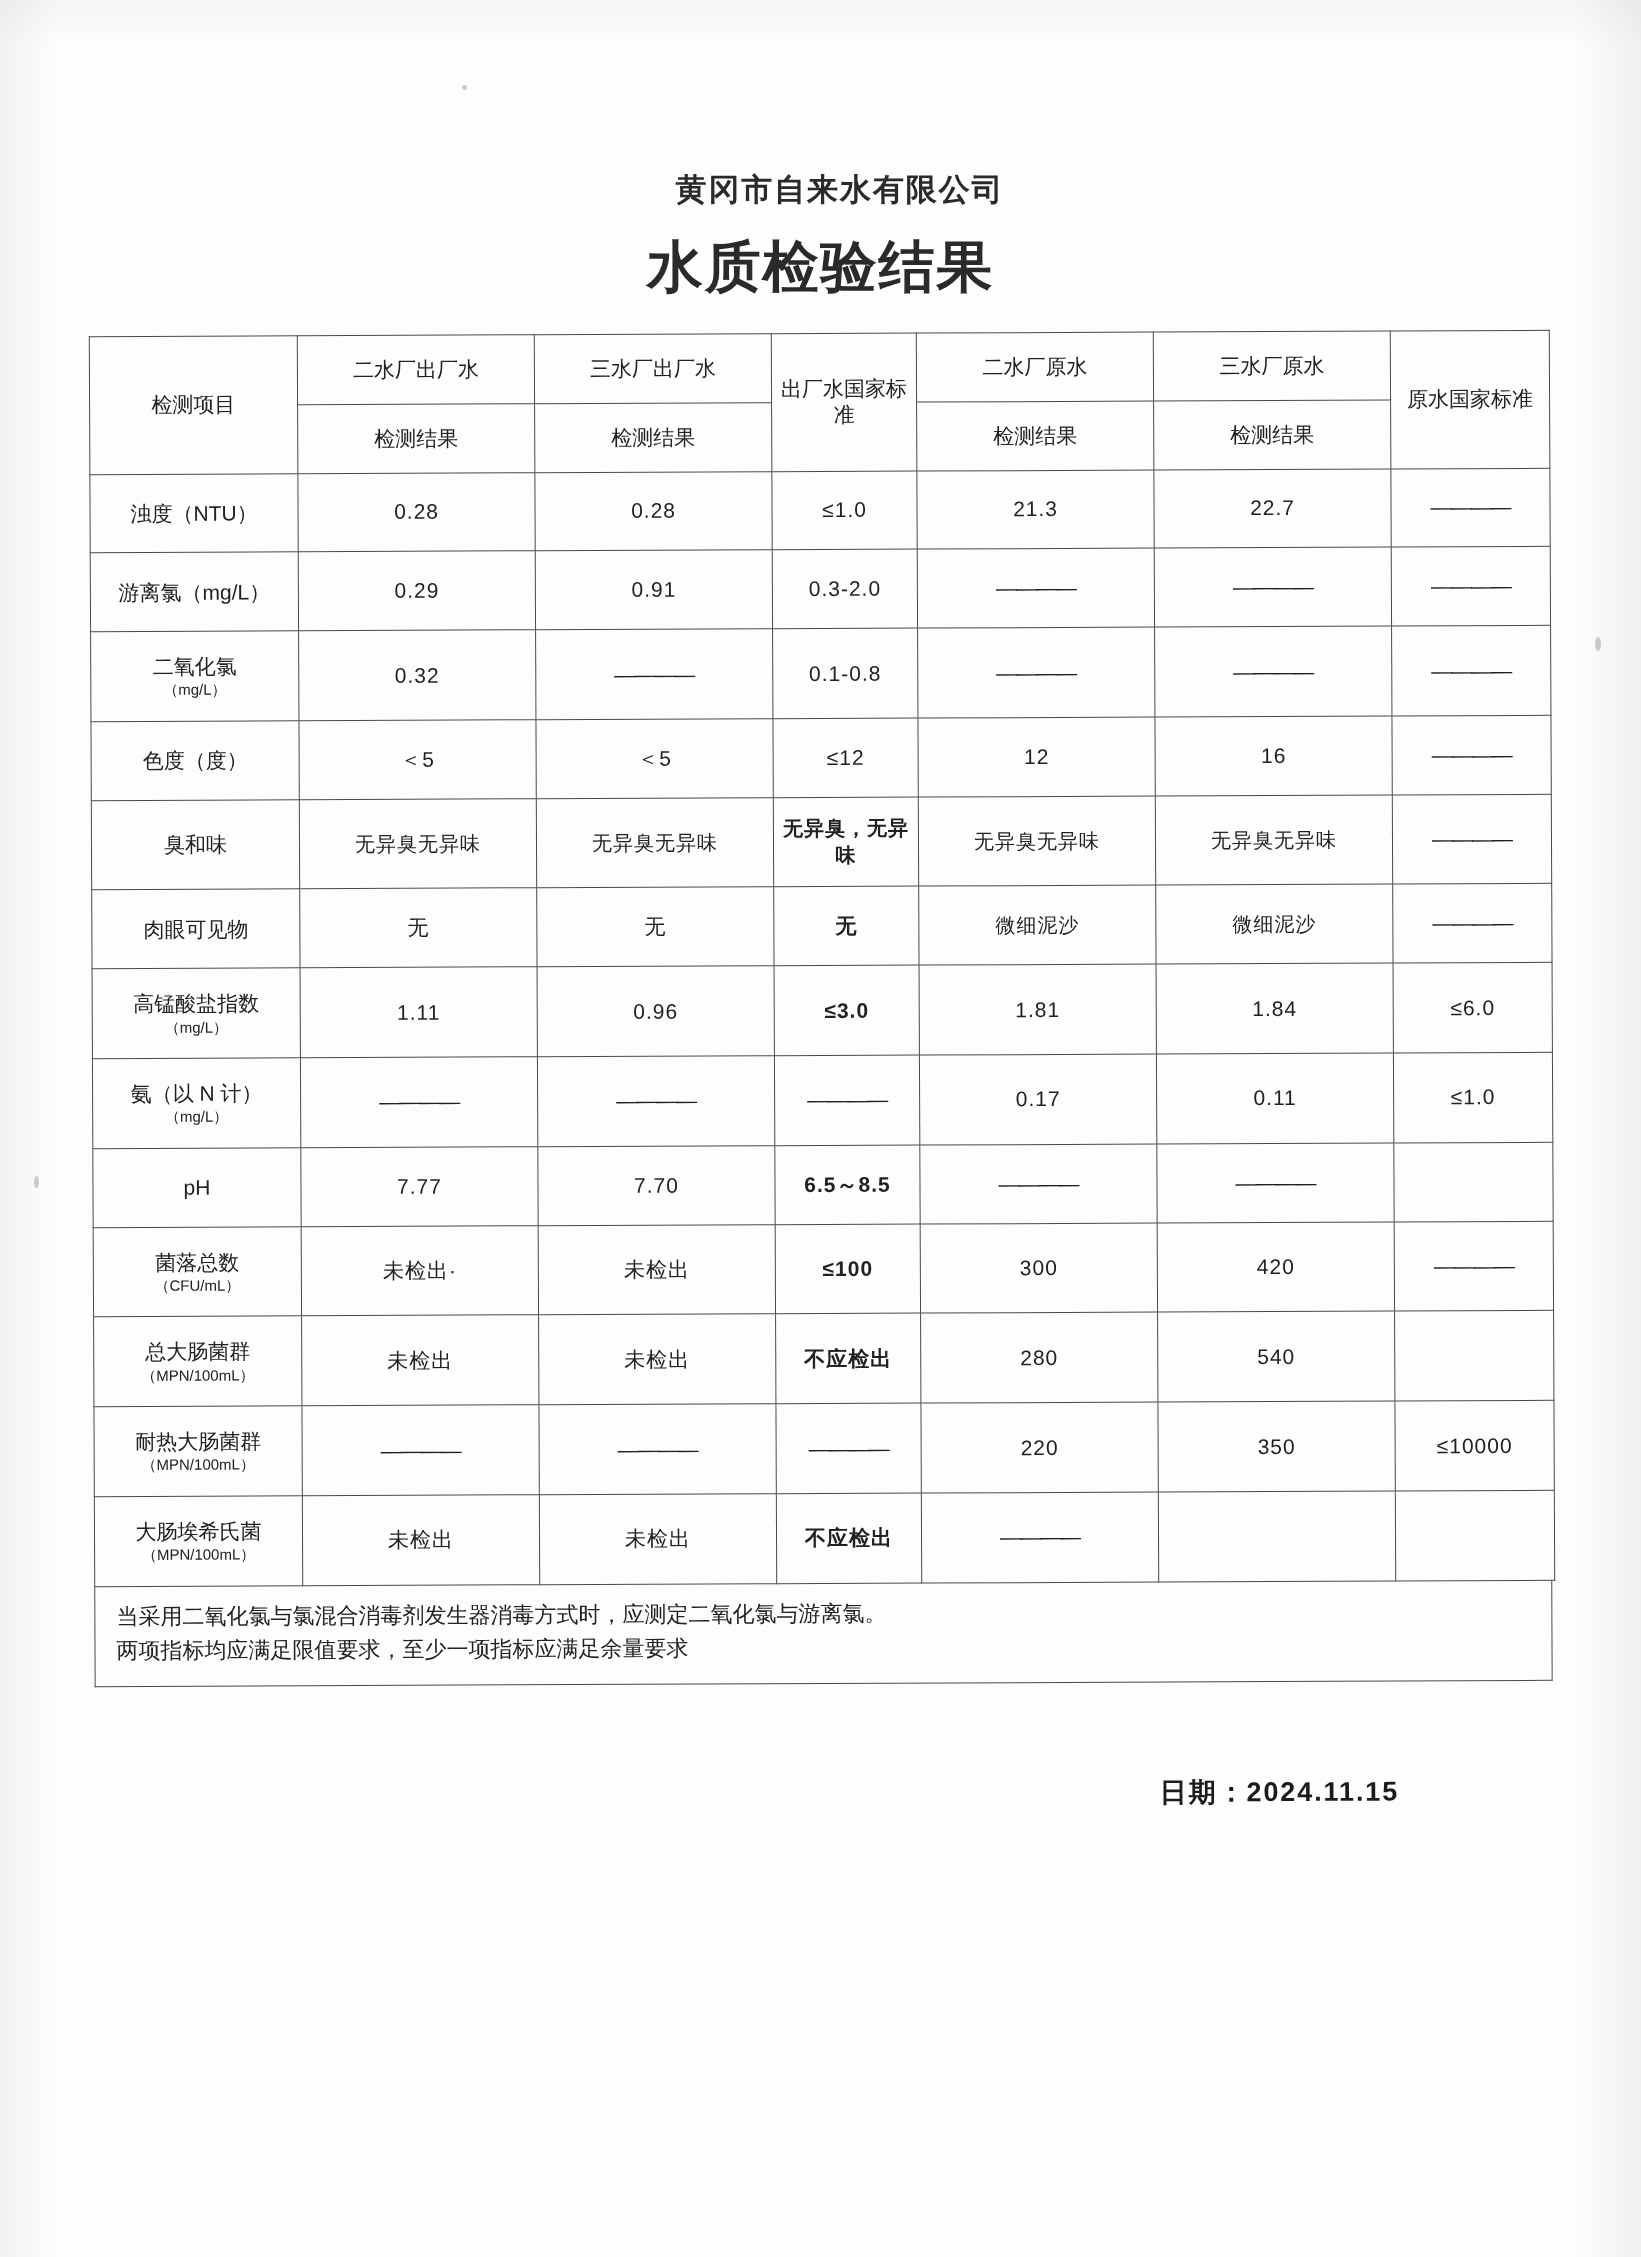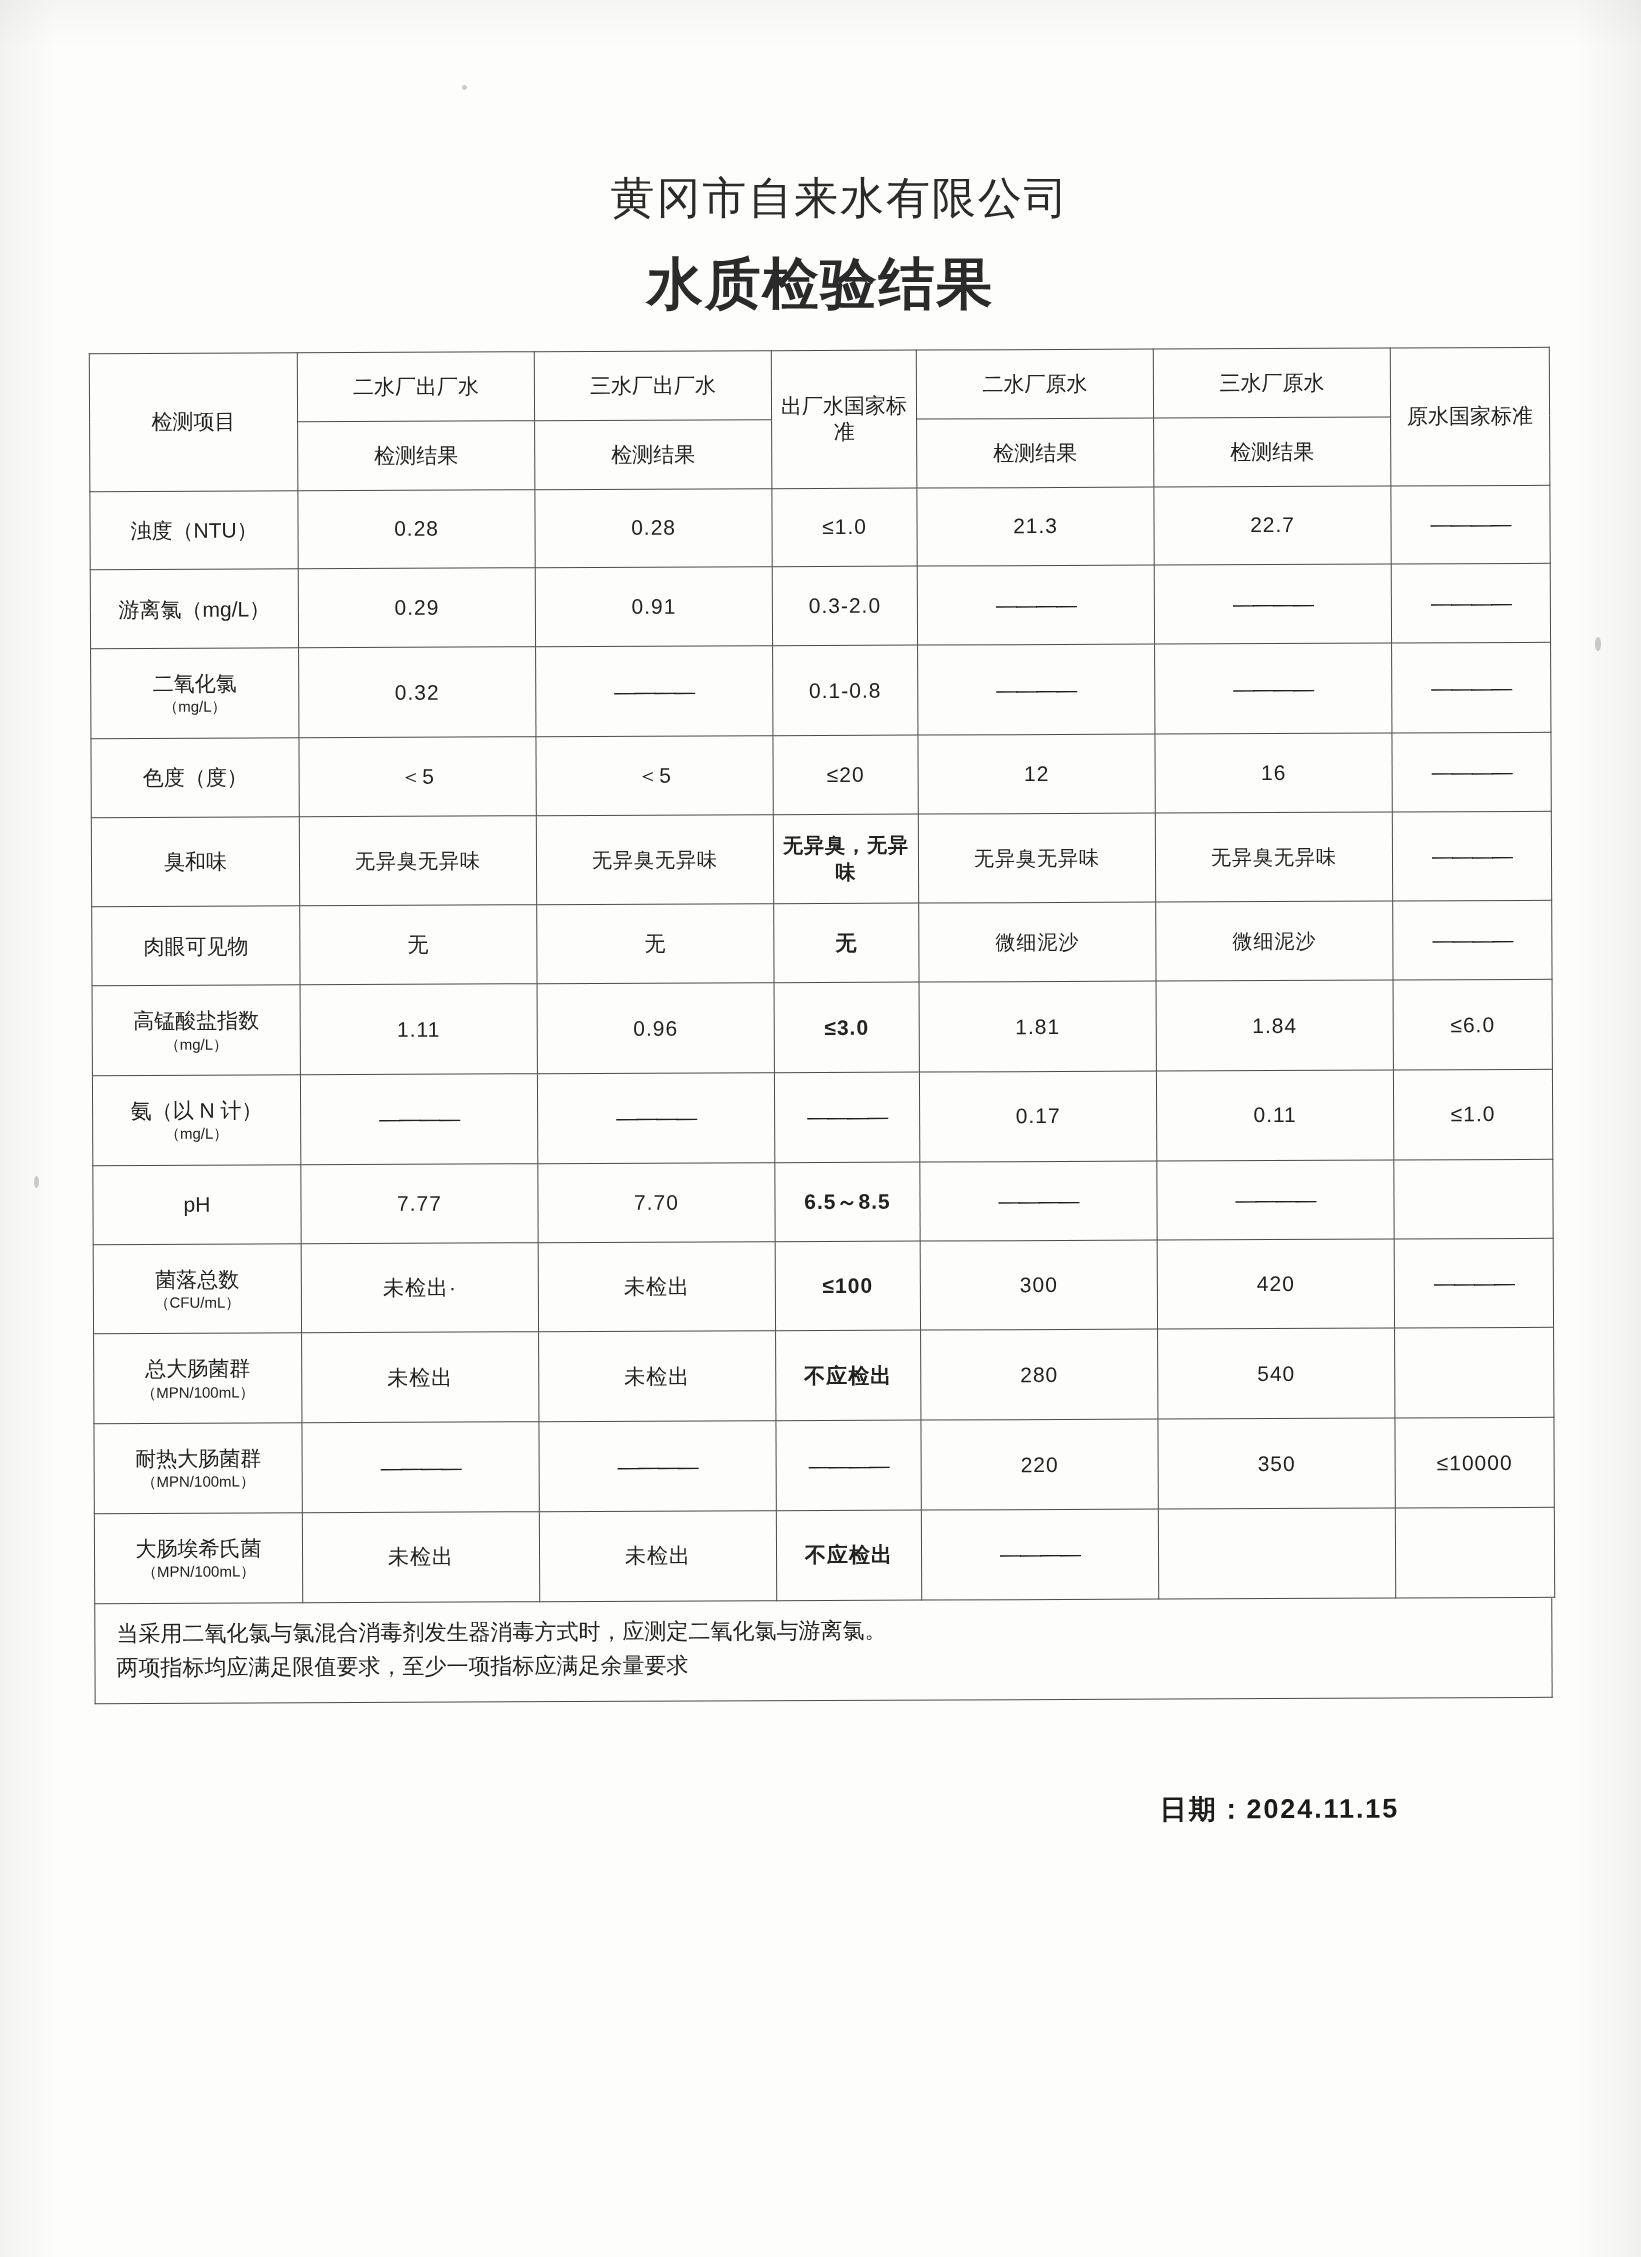--- a/index.html
+++ b/index.html
@@ -33,22 +33,22 @@
   .doc {
     position: absolute;
     left: 0; top: 0;
     width: 1641px;
   }
   .title-block {
     text-align: center;
     margin-top: 169px;
   }
   .title-line1 {
-    font-size: 44px;
-    font-weight: normal;
+    font-size: 31px;
+    font-weight: bold;
     letter-spacing: 1.9px;
     color: #2a2a2a;
     margin-left: 39px;
   }
   .title-line2 {
     font-size: 56px;
     font-weight: bold;
     letter-spacing: 1.9px;
     margin-top: 19.3px;
     color: #2a2a2a;
@@ -220,21 +220,21 @@
             <td class="val">0.1-0.8</td>
             <td class="dash">————</td>
             <td class="dash">————</td>
             <td class="dash">————</td>
           </tr>
 
           <tr class="data-row">
             <td class="item-cell"><span>色度（度）</span></td>
             <td class="val">＜5</td>
             <td class="val">＜5</td>
-            <td class="val">≤20</td>
+            <td class="val">≤12</td>
             <td class="val">12</td>
             <td class="val">16</td>
             <td class="dash">————</td>
           </tr>
 
           <tr class="data-row tall">
             <td class="item-cell"><span>臭和味</span></td>
             <td class="val small">无异臭无异味</td>
             <td class="val small">无异臭无异味</td>
             <td class="val small bold">无异臭，无异味</td>

